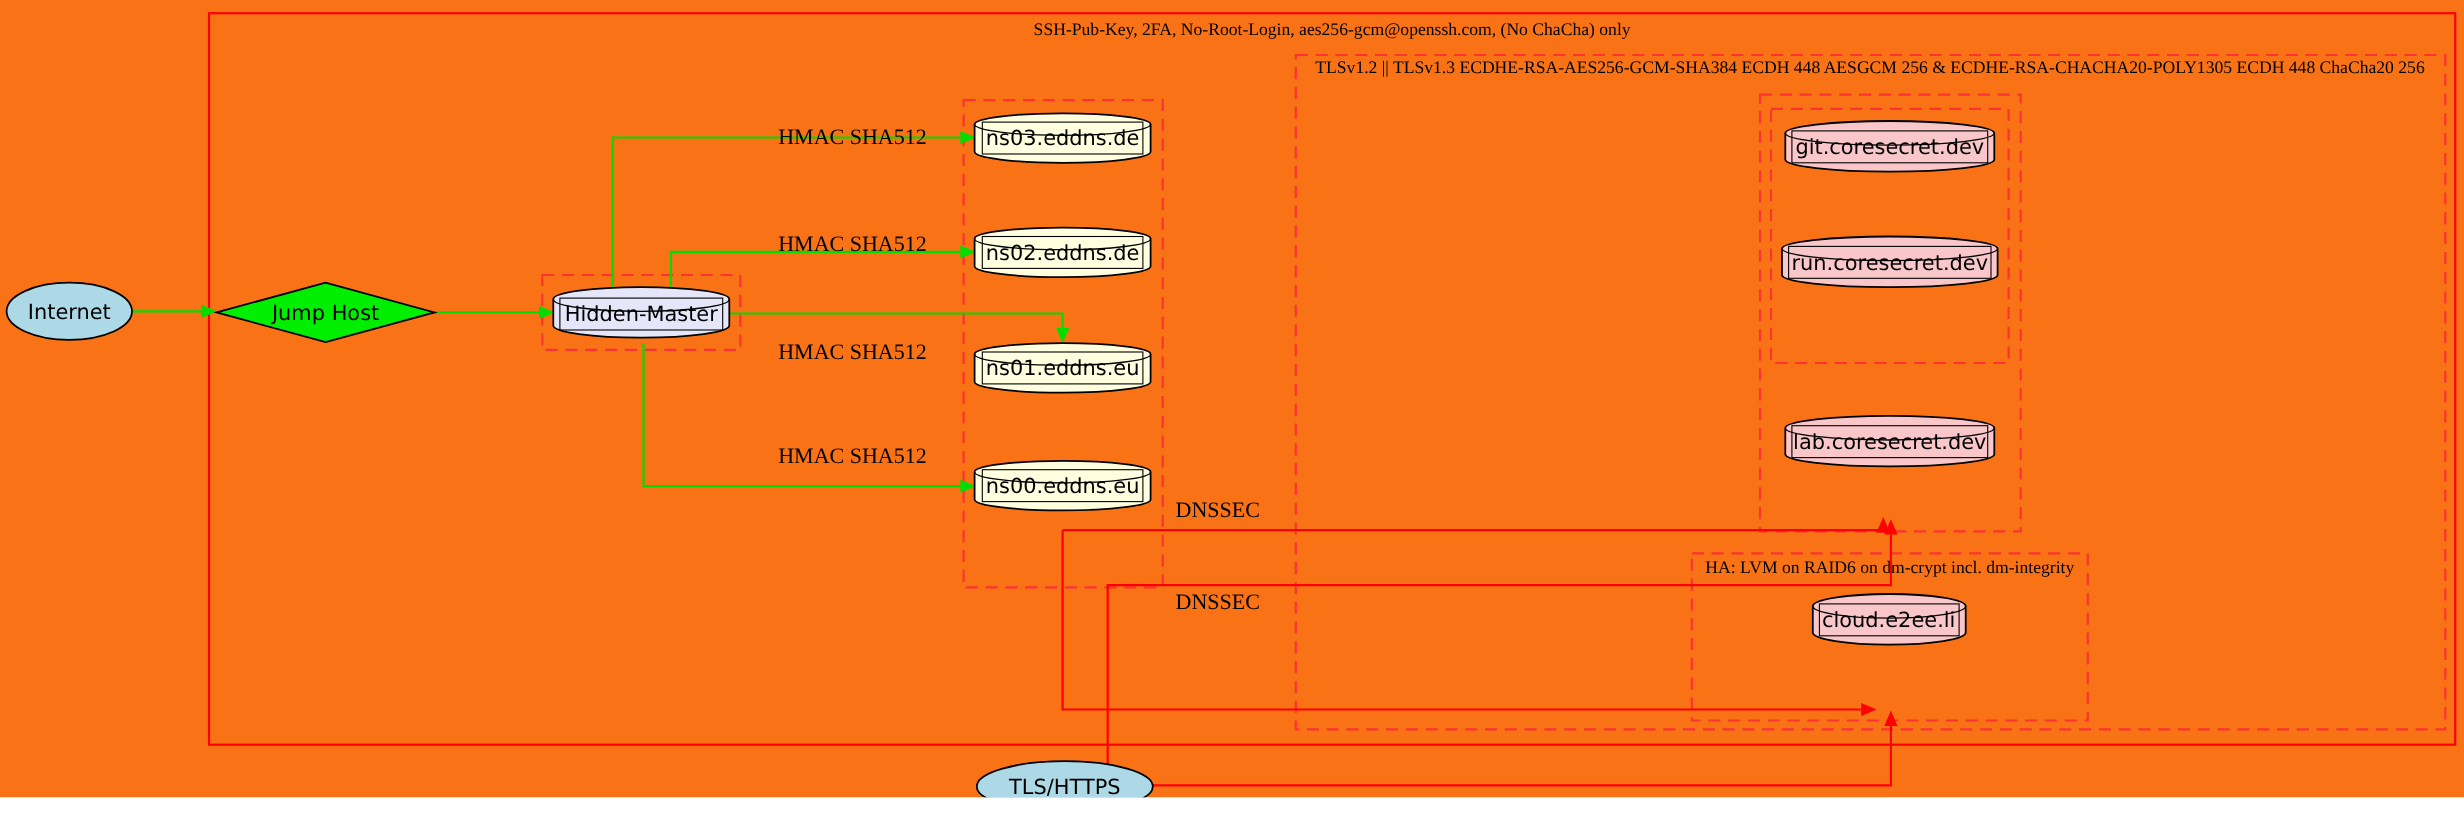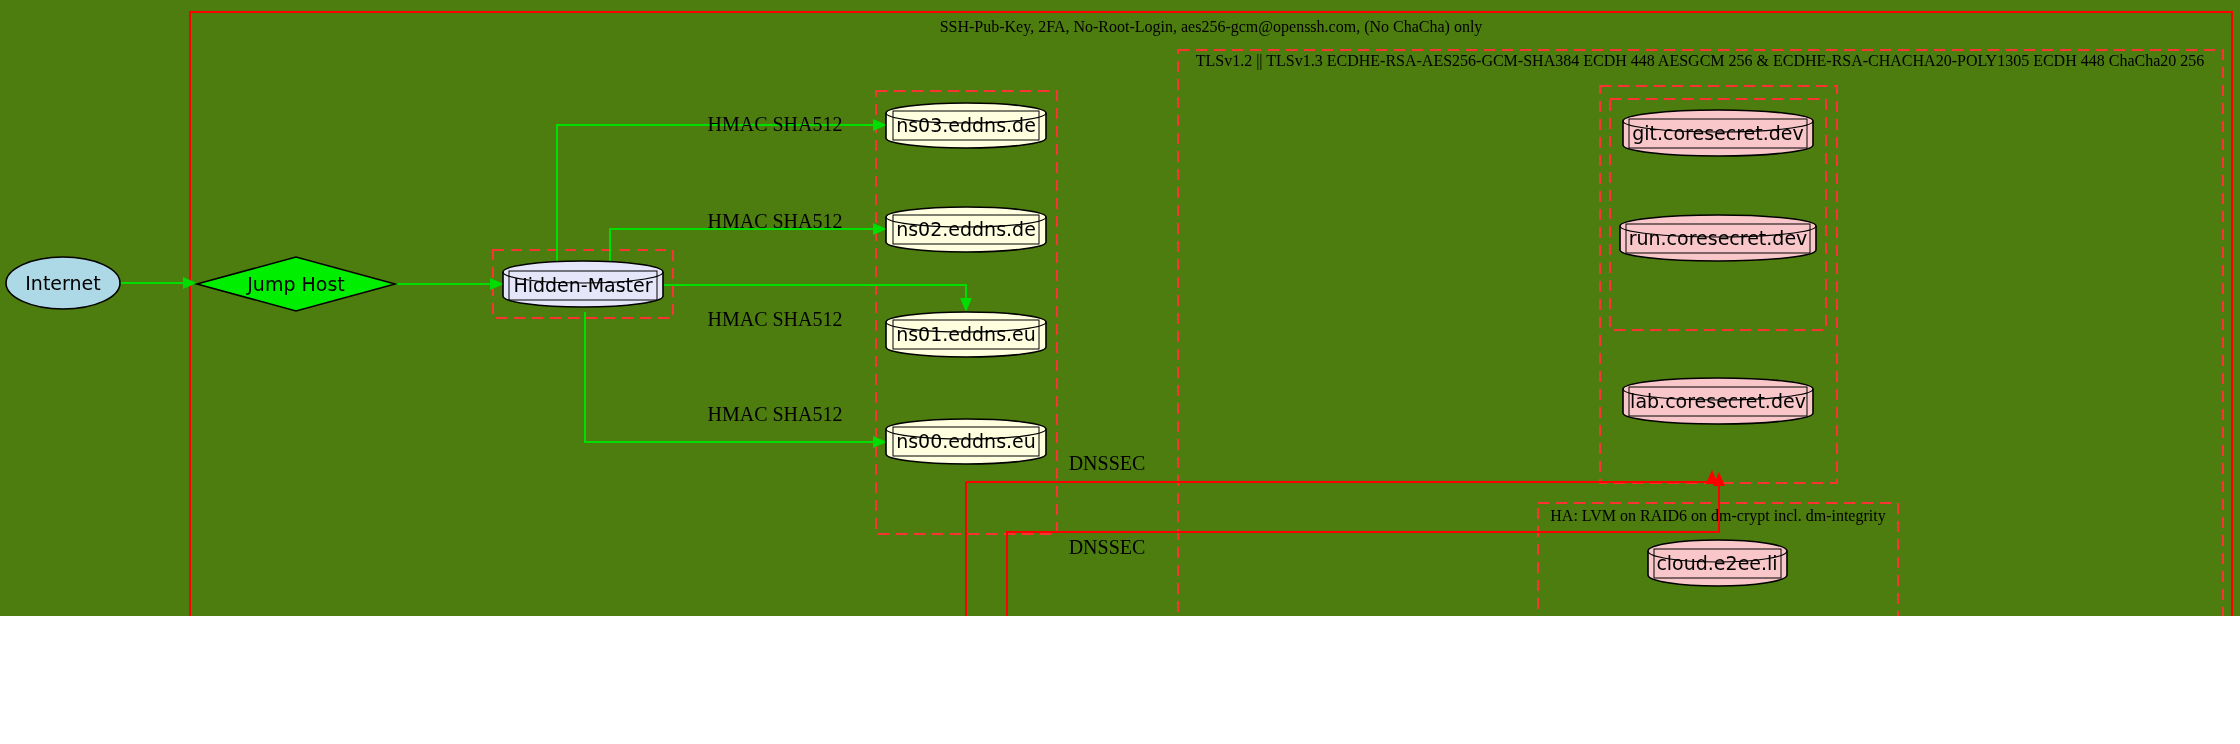--- a/index.html
+++ b/index.html
@@ -1,16 +1,16 @@
 <!DOCTYPE html>
 <html><head>
 <meta charset="utf-8">
 <style>
   html,body { margin:0; padding:0; background:#ffffff; }
-  #canvas { position:relative; width:2240px; height:616px; background:#4d7c0f; overflow:hidden; }
+  #canvas { position:relative; width:2240px; height:725px; background:#f97316; overflow:hidden; }
   svg { position:absolute; left:0; top:0; }
   .node-label    { font-family:"DejaVu Sans", sans-serif; font-size:19px; fill:#000000; text-anchor:middle; }
   .edge-label    { font-family:"Liberation Serif", serif; font-size:20px; fill:#000000; text-anchor:middle; }
   .cluster-label { font-family:"Liberation Serif", serif; font-size:16px; fill:#000000; text-anchor:middle; }
   .cluster-solid  { fill:none; stroke:#ff0000; stroke-width:2; }
   .cluster-dashed { fill:none; stroke:#fb3333; stroke-width:2; stroke-dasharray:11,7; }
   .gedge { fill:none; stroke:#00dd00; stroke-width:2; }
   .garrow { fill:#00dd00; stroke:none; }
   .redge { fill:none; stroke:#ff0000; stroke-width:2; }
   .rarrow { fill:#ff0000; stroke:none; }

